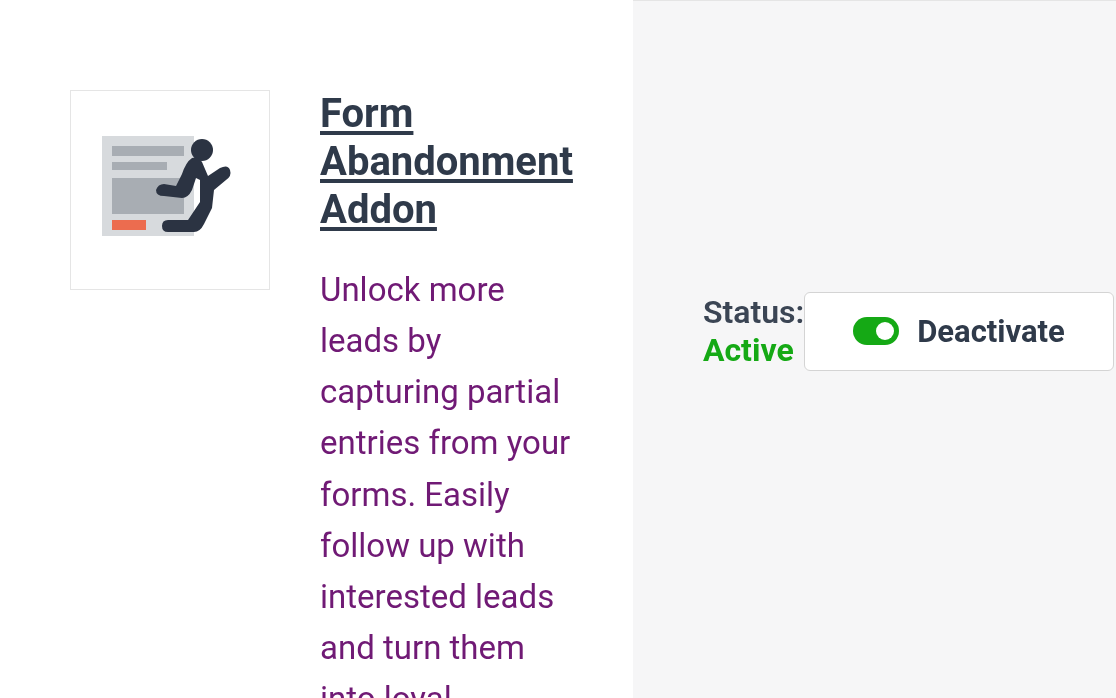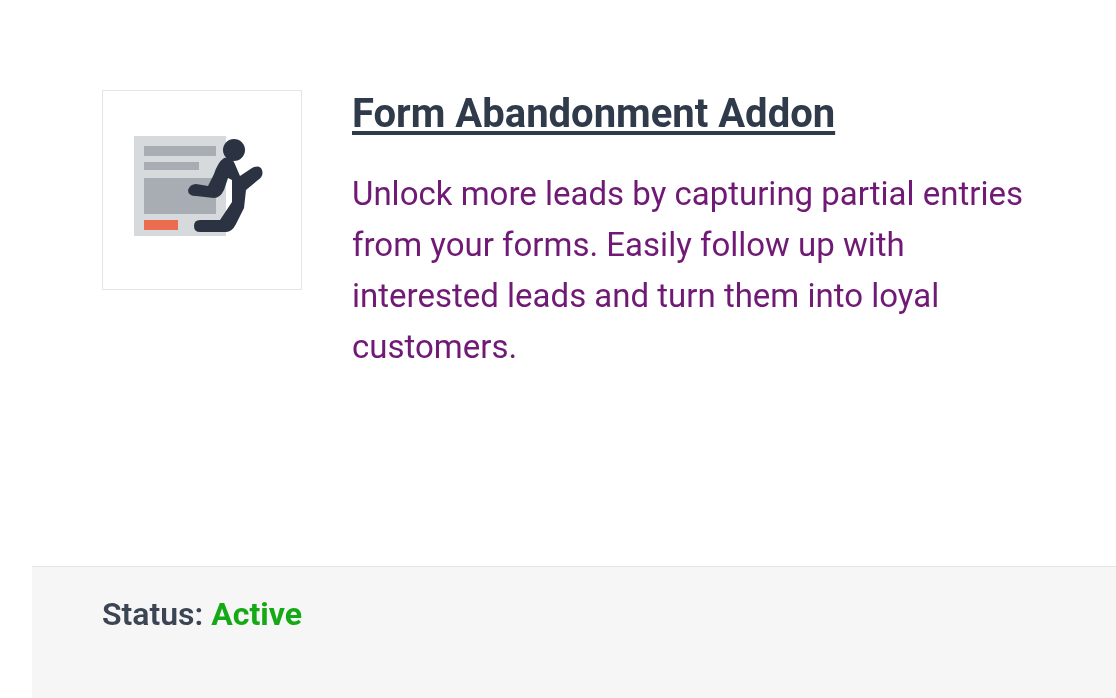--- a/index.html
+++ b/index.html
@@ -9,23 +9,22 @@
     }
     body {
       font-family: -apple-system, BlinkMacSystemFont, "Segoe UI", Roboto, Helvetica, Arial, sans-serif;
       background: #ffffff;
       width: 1116px;
       height: 698px;
       overflow: hidden;
     }
     .addon-card {
       display: flex;
-      flex-direction: column;
+      flex-direction: row;
       height: 100%;
-      padding-left: 32px;
     }
     .addon-body {
       display: flex;
       padding: 90px 60px 60px 70px;
       gap: 50px;
       flex: 1;
     }
     .addon-icon-box {
       width: 200px;
       height: 200px;
@@ -131,15 +130,24 @@
       <p class="addon-description">Unlock more leads by capturing partial entries from your forms. Easily follow up with interested leads and turn them into loyal customers.</p>
     </div>
 
   </div>
 
   <div class="addon-footer">
     <div class="status-wrap">
       <span>Status: </span><span class="status-value">Active</span>
     </div>
 
+    <button class="deactivate-btn">
+      <span>
+        <svg class="toggle-icon-svg" width="46" height="28" viewBox="0 0 46 28">
+          <rect x="0" y="0" width="46" height="28" rx="14" fill="#15a915"></rect>
+          <circle cx="32" cy="14" r="9" fill="#ffffff"></circle>
+        </svg>
+      </span>
+      <span class="deactivate-btn-label">Deactivate</span>
+    </button>
   </div>
 
 </div>
 
 </body></html>

